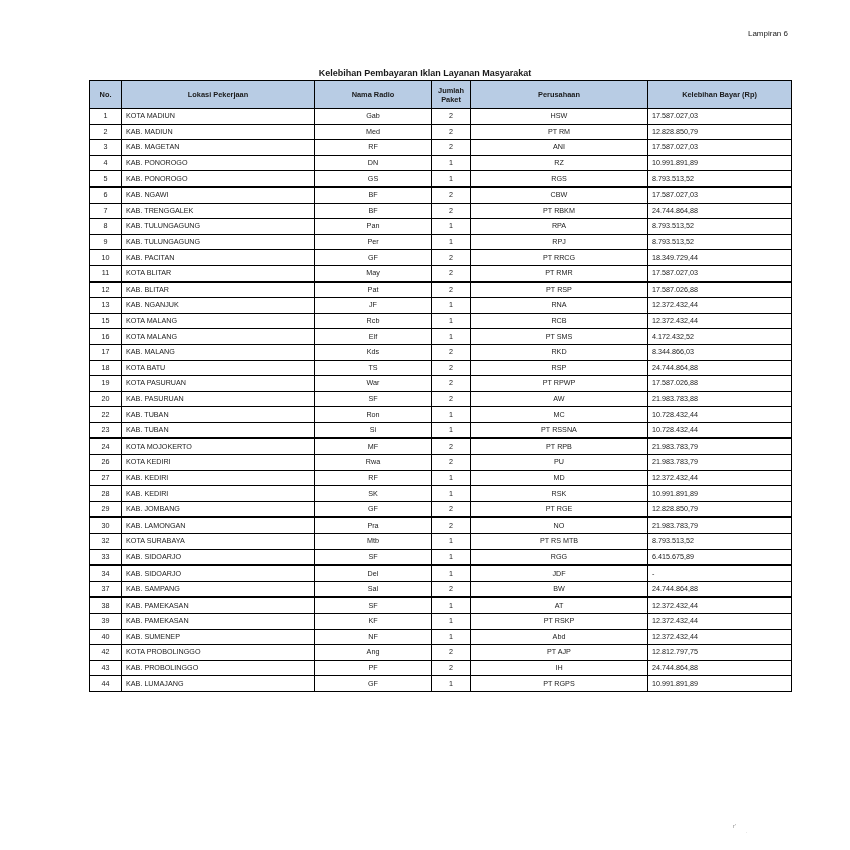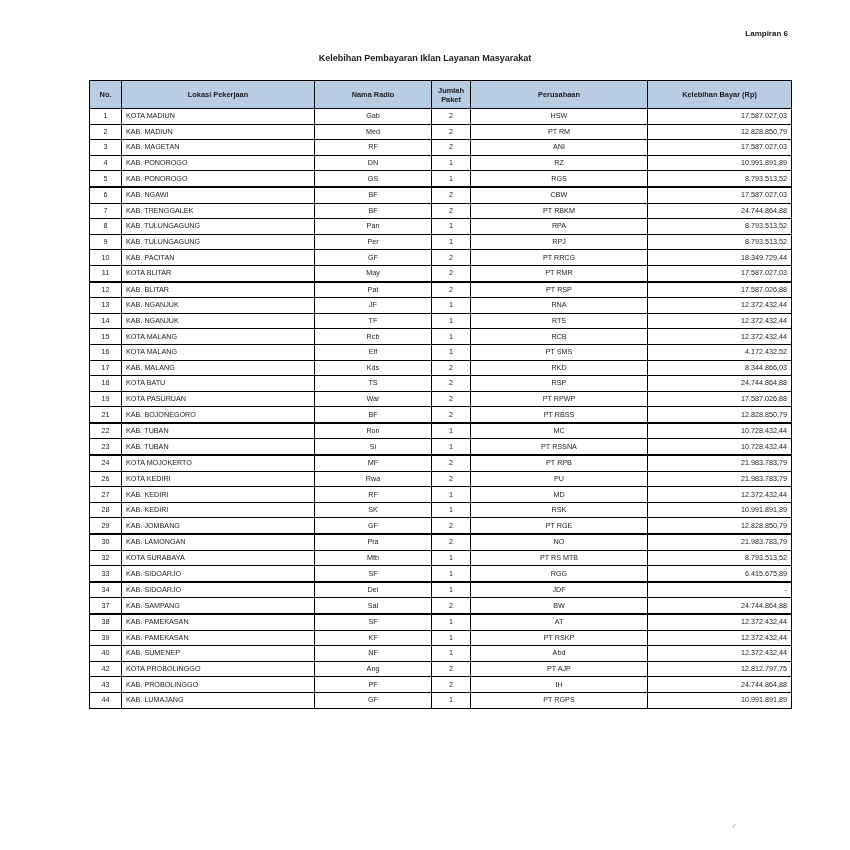--- a/index.html
+++ b/index.html
@@ -1,28 +1,28 @@
 <!DOCTYPE html>
 <html><head>
 <meta charset="utf-8">
 <style>
   html, body { margin:0; padding:0; background:#ffffff; }
   body { width:850px; height:850px; position:relative; overflow:hidden;
          font-family:"Liberation Sans", sans-serif; color:#1a1a1a; }
-  .lampiran { position:absolute; top:29px; right:62px; font-size:8px; font-weight:bold; }
-  .title { position:absolute; top:53px; left:0; width:850px; text-align:center;
+  .lampiran { position:absolute; top:29px; right:62px; font-size:8px; font-weight:normal; }
+  .title { position:absolute; top:68px; left:0; width:850px; text-align:center;
            font-size:9px; font-weight:bold; }
   table { position:absolute; top:80px; left:89px; width:702px; border-collapse:collapse;
           table-layout:fixed; font-size:7.2px; }
   th, td { border:1.5px solid #000; padding:0 4px; height:14.6px; line-height:14px;
            white-space:nowrap; overflow:hidden; }
   th { background:#b8cce4; font-weight:bold; font-size:7.4px; height:27px; line-height:9px;
        text-align:center; }
   td.c { text-align:center; }
-  td.r { text-align:right; }
+  td.r { }
   td.no { text-align:center; }
   tr.thick td { border-bottom:2.5px solid #000; }
   .pagemark { position:absolute; left:733px; top:823px; font-size:5px; color:#777; }
   .pagemark2 { position:absolute; left:746px; top:829px; font-size:4px; color:#999; }
 </style>
 </head>
 <body>
 
 <div class="lampiran">Lampiran 6</div>
 <div class="title">Kelebihan Pembayaran Iklan Layanan Masyarakat</div>
@@ -145,28 +145,20 @@
       </tr>
       <tr>
         <td class="no">13</td>
         <td>KAB. NGANJUK</td>
         <td class="c">JF</td>
         <td class="c">1</td>
         <td class="c">RNA</td>
         <td class="r">12.372.432,44</td>
       </tr>
       <tr>
-        <td class="no">14</td>
-        <td>KAB. NGANJUK</td>
-        <td class="c">TF</td>
-        <td class="c">1</td>
-        <td class="c">RTS</td>
-        <td class="r">12.372.432,44</td>
-      </tr>
-      <tr>
         <td class="no">15</td>
         <td>KOTA MALANG</td>
         <td class="c">Rcb</td>
         <td class="c">1</td>
         <td class="c">RCB</td>
         <td class="r">12.372.432,44</td>
       </tr>
       <tr>
         <td class="no">16</td>
         <td>KOTA MALANG</td>
@@ -192,27 +184,27 @@
         <td class="r">24.744.864,88</td>
       </tr>
       <tr>
         <td class="no">19</td>
         <td>KOTA PASURUAN</td>
         <td class="c">War</td>
         <td class="c">2</td>
         <td class="c">PT RPWP</td>
         <td class="r">17.587.026,88</td>
       </tr>
-      <tr class="thick">
-        <td class="no">21</td>
-        <td>KAB. BOJONEGORO</td>
-        <td class="c">BF</td>
-        <td class="c">2</td>
-        <td class="c">PT RBSS</td>
-        <td class="r">12.828.850,79</td>
+      <tr>
+        <td class="no">20</td>
+        <td>KAB. PASURUAN</td>
+        <td class="c">SF</td>
+        <td class="c">2</td>
+        <td class="c">AW</td>
+        <td class="r">21.983.783,88</td>
       </tr>
       <tr>
         <td class="no">22</td>
         <td>KAB. TUBAN</td>
         <td class="c">Ron</td>
         <td class="c">1</td>
         <td class="c">MC</td>
         <td class="r">10.728.432,44</td>
       </tr>
       <tr class="thick">

